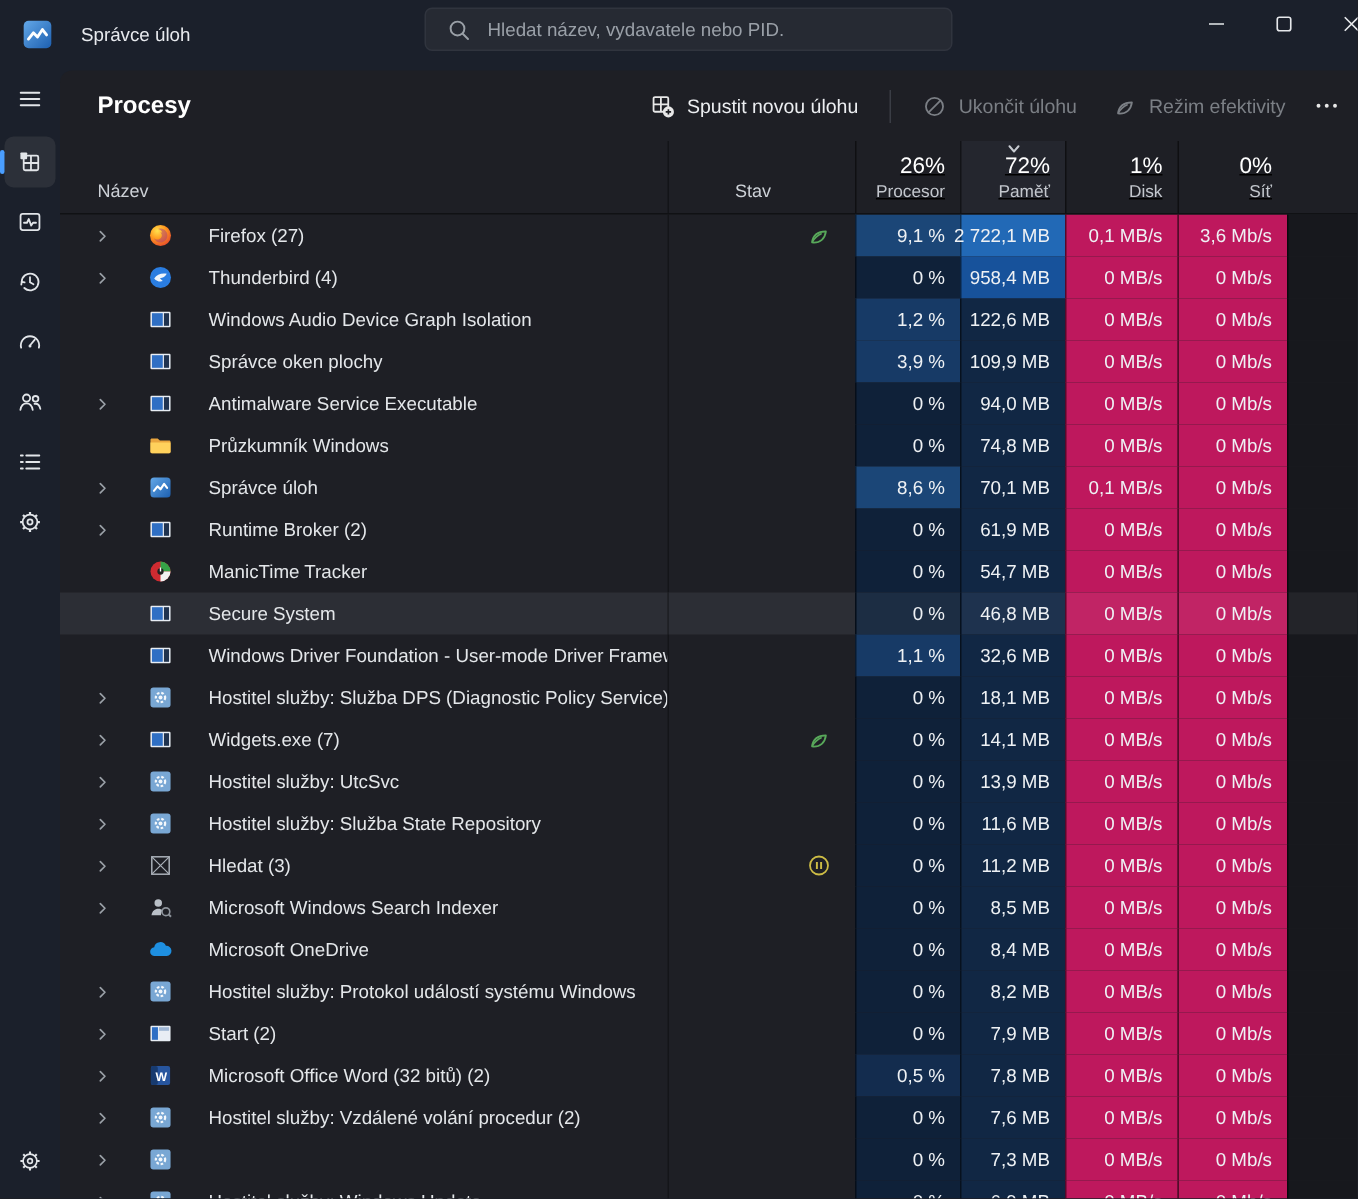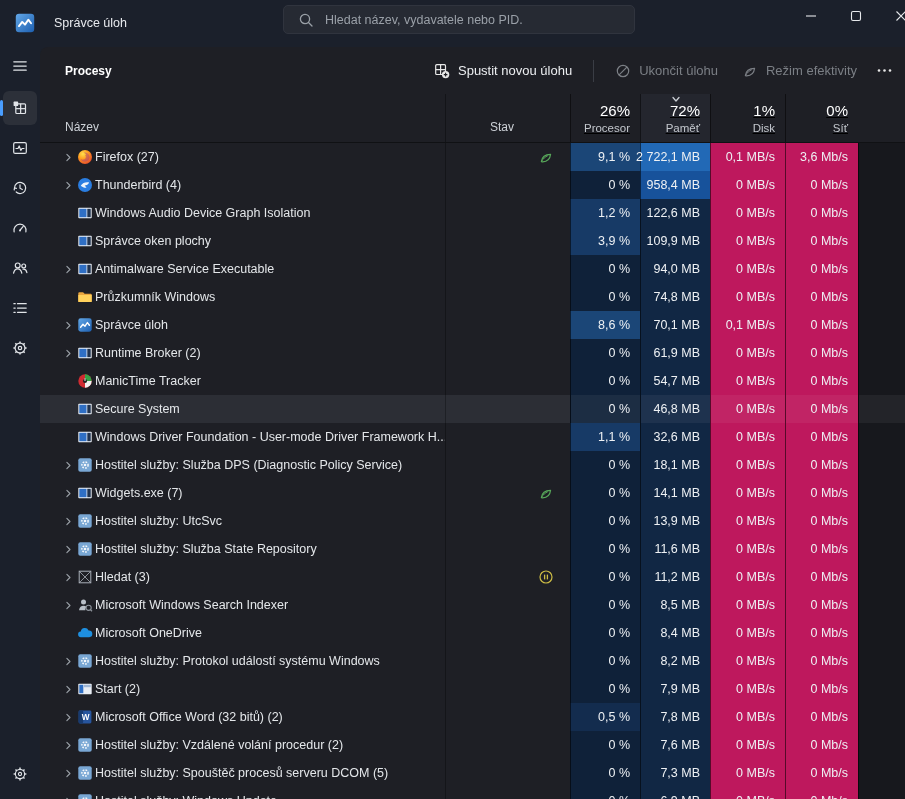--- a/index.html
+++ b/index.html
@@ -38,21 +38,21 @@
   }
   .side-item .sicon{width:18px;height:18px;display:inline-flex;}
   .side-settings{position:absolute;left:3px;bottom:8px;}
   
   .panel{
     position:absolute;left:40px;top:47px;width:865px;height:752px;
     background:#1e1f25;border-top-left-radius:8px;overflow:hidden;
   }
   
   .toolbar{height:47px;display:flex;align-items:center;padding:0 6px 0 25px;box-sizing:border-box;}
-  .tb-title{font-size:12px;font-weight:700;color:#fff;}
+  .tb-title{font-size:16px;font-weight:700;color:#fff;}
   .tb-actions{margin-left:auto;display:flex;align-items:center;gap:2px;}
   .tb-btn{display:flex;align-items:center;gap:8px;padding:6px 11px;border-radius:4px;font-size:13px;color:#eceef1;white-space:nowrap;}
   .tb-btn .tb-ic{width:16px;height:16px;display:inline-flex;}
   .tb-btn.disabled{color:#7b7f85;}
   .tb-divider{width:1px;height:22px;background:#3a3d45;margin:0 8px;}
   .tb-more{padding:6px 6px;display:flex;align-items:center;}
   .tb-more .tb-ic{width:17px;height:17px;display:inline-flex;}
   
   .grid{display:grid;grid-template-columns:405px 125px 70px 70px 75px 73px 1fr;}
   
@@ -62,21 +62,21 @@
   .th-stav{display:flex;align-items:flex-end;padding:0 0 8px 44px;font-size:12px;color:#cdd1d7;border-left:1px solid rgba(0,0,0,.35);}
   .th-val{display:flex;flex-direction:column;align-items:flex-end;justify-content:flex-end;padding:4px 10px 7px 0;border-left:1px solid rgba(0,0,0,.5);position:relative;text-decoration:underline;}
   .th-val .pct{font-size:15px;color:#ffffff;line-height:17px;}
   .th-val .lbl{font-size:11.5px;color:#c3c7cd;line-height:14px;margin-top:2px;}
   .th-val.sorted{background:#24262e;}
   .sort-ic{position:absolute;top:0px;left:50%;transform:translateX(-50%);width:14px;height:12px;display:inline-flex;}
   .th-rest{}
   
   #rows{height:657px;overflow:hidden;}
   .row{height:28px;}
-  .c-name{display:flex;align-items:center;padding-left:22px;gap:2px;overflow:hidden;}
+  .c-name{display:flex;align-items:center;padding-left:22px;gap:24px;overflow:hidden;}
   .chev{width:13px;height:13px;flex:none;display:inline-flex;}
   .ric{width:16px;height:16px;flex:none;display:inline-flex;}
   .rlabel{font-size:12.5px;color:#e4e7ea;white-space:nowrap;overflow:hidden;}
   .c-stav{display:flex;align-items:center;justify-content:flex-end;padding-right:16px;border-left:1px solid rgba(0,0,0,.3);}
   .c-stav span{width:16px;height:16px;display:inline-flex;}
   .val{display:flex;align-items:center;justify-content:flex-end;padding-right:10px;font-size:12.5px;color:#eef1f4;border-left:1px solid rgba(0,0,0,.55);white-space:nowrap;}
   .rest{background:#17181d;border-left:1px solid rgba(0,0,0,.55);}
   .hc0{background:#0f2139;}
   .hc1{background:#132c4e;}
   .hc2{background:#173a66;}
@@ -847,21 +847,20 @@
               <path d="M6 4.2L9.8 8 6 11.8" stroke="#9aa0a7" stroke-width="1.4" fill="none" stroke-linecap="round" stroke-linejoin="round"></path>
             </svg>
           </span>
           <span class="ric">
             <svg viewBox="0 0 16 16" width="16" height="16">
               <rect x="1.3" y="1.3" width="13.4" height="13.4" rx="2" fill="#79a7d4"></rect>
               <circle cx="8" cy="8" r="3.1" fill="none" stroke="#f4f8fc" stroke-width="1.5" stroke-dasharray="1.7 1.25"></circle>
               <circle cx="8" cy="8" r="1.3" fill="#f4f8fc"></circle>
             </svg>
           </span>
-          <span class="rlabel">Hostitel služby: Spouštěč procesů serveru DCOM (5)</span>
         </div>
         <div class="c-stav"></div>
         <div class="val hc0">0 %</div>
         <div class="val hm0">7,3 MB</div>
         <div class="val dn">0 MB/s</div>
         <div class="val dn">0 Mb/s</div>
         <div class="rest"></div>
       </div>
       <div class="row grid">
         <div class="c-name">

